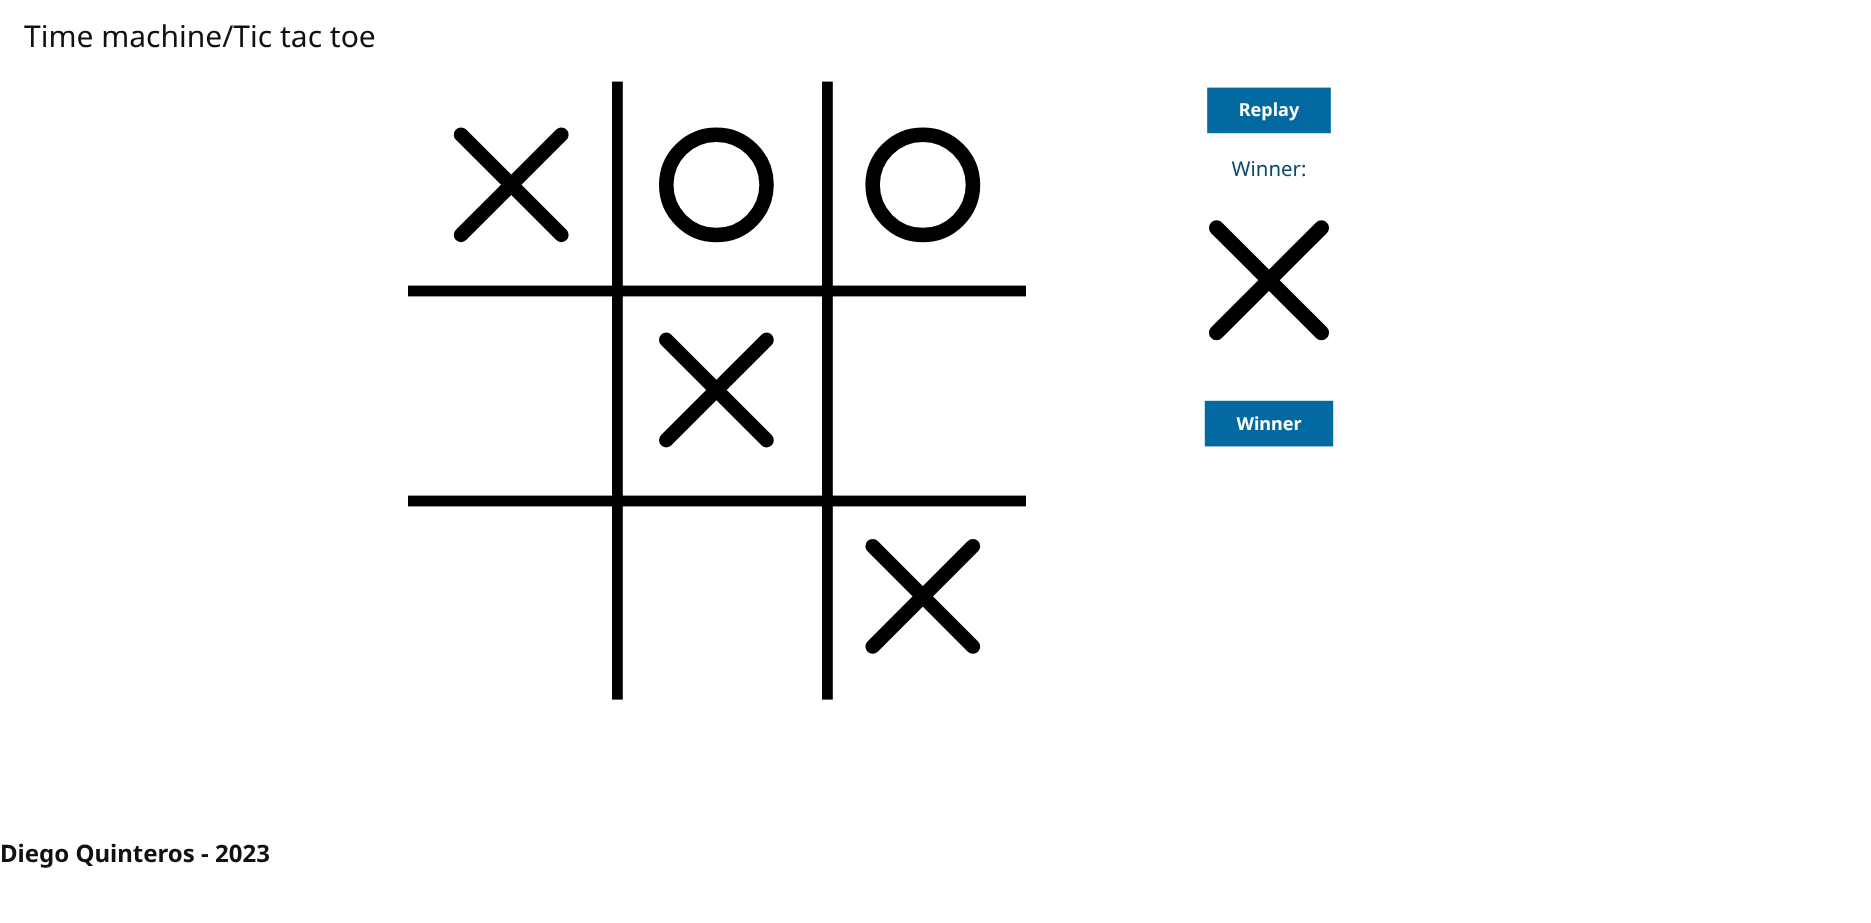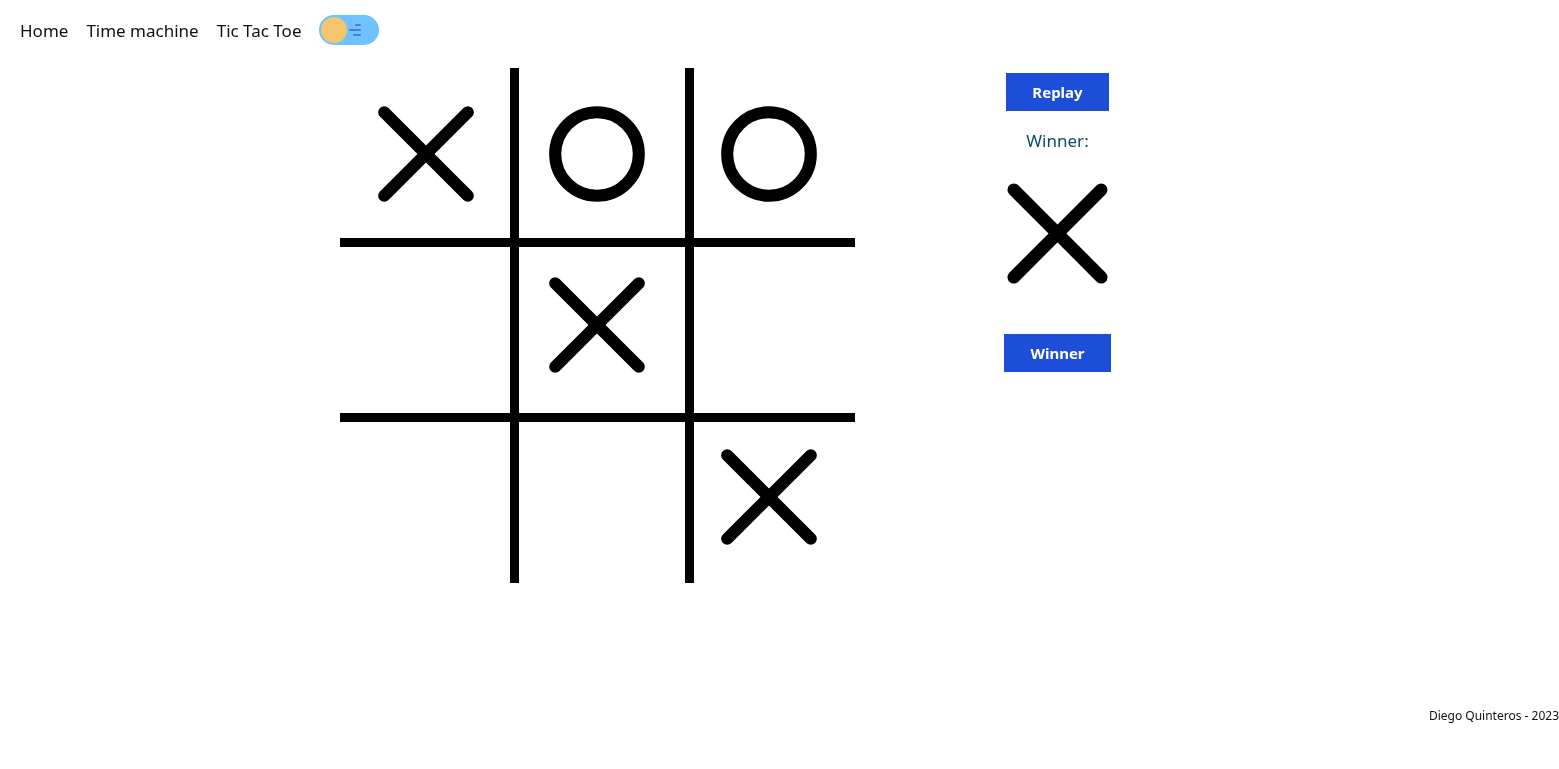--- a/index.html
+++ b/index.html
@@ -119,21 +119,21 @@
     .side-panel {
       position: absolute;
       left: 1000px;
       top: 25px;
       display: flex;
       flex-direction: column;
       align-items: center;
       gap: 18px;
     }
     .btn {
-      background: #1d4ed8;
+      background: #0369a1;
       color: #fff;
       border: none;
       font-weight: 700;
       font-size: 15px;
       padding: 9px 26px;
       cursor: pointer;
       font-family: inherit;
     }
     .winner-label {
       font-size: 17px;
@@ -145,42 +145,30 @@
     .winner-mark svg {
       width: 115px;
       height: 115px;
     }
 
     footer {
       position: absolute;
       bottom: 45px;
       left: 0;
       width: 100%;
-      text-align: right;
-      font-weight: 400;
-      font-size: 12px;
+      text-align: left;
+      font-weight: 700;
+      font-size: 20px;
     }
   </style>
 </head>
 <body>
 
 <header>
-  <nav>
-    <a>Home</a>
-    <a>Time machine</a>
-    <a>Tic Tac Toe</a>
-    <div class="theme-toggle">
-      <div class="knob"></div>
-      <div class="lines">
-          <span></span>
-          <span></span>
-          <span></span>
-        </div>
-    </div>
-  </nav>
+  <div class="site-title">Time machine/Tic tac toe</div>
 </header>
 
 <div class="game-area">
 
   <div class="board">
     <div class="vline v1"></div>
     <div class="vline v2"></div>
     <div class="hline h1"></div>
     <div class="hline h2"></div>
 

